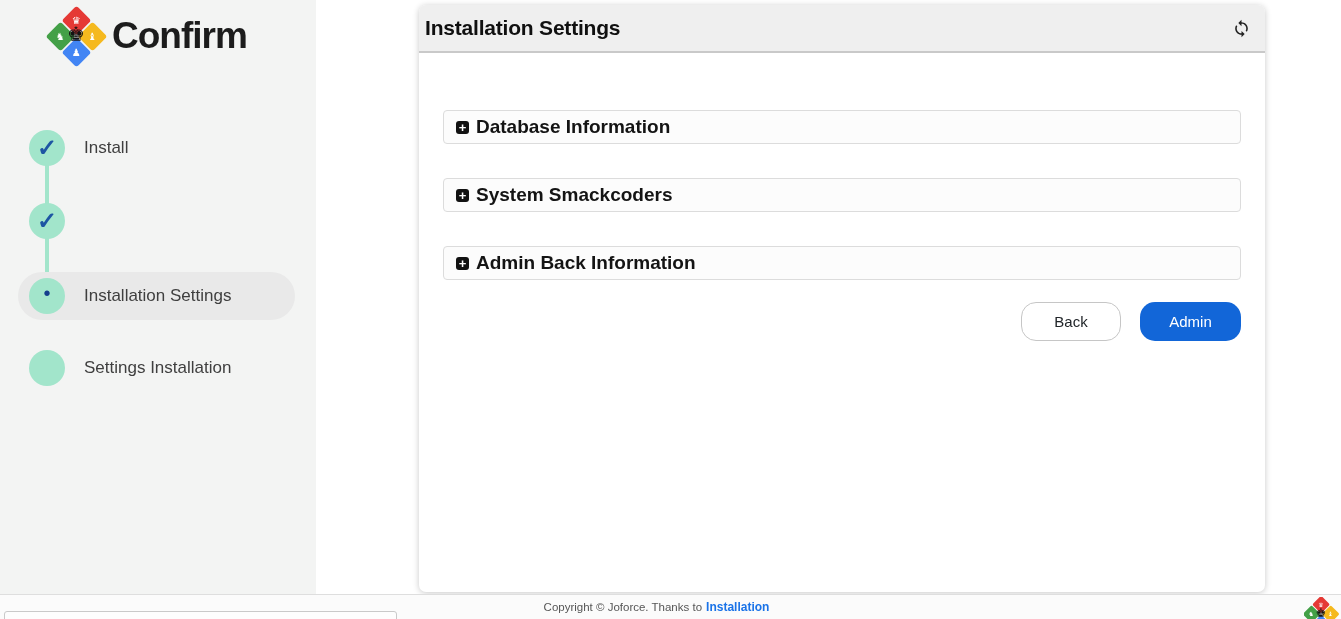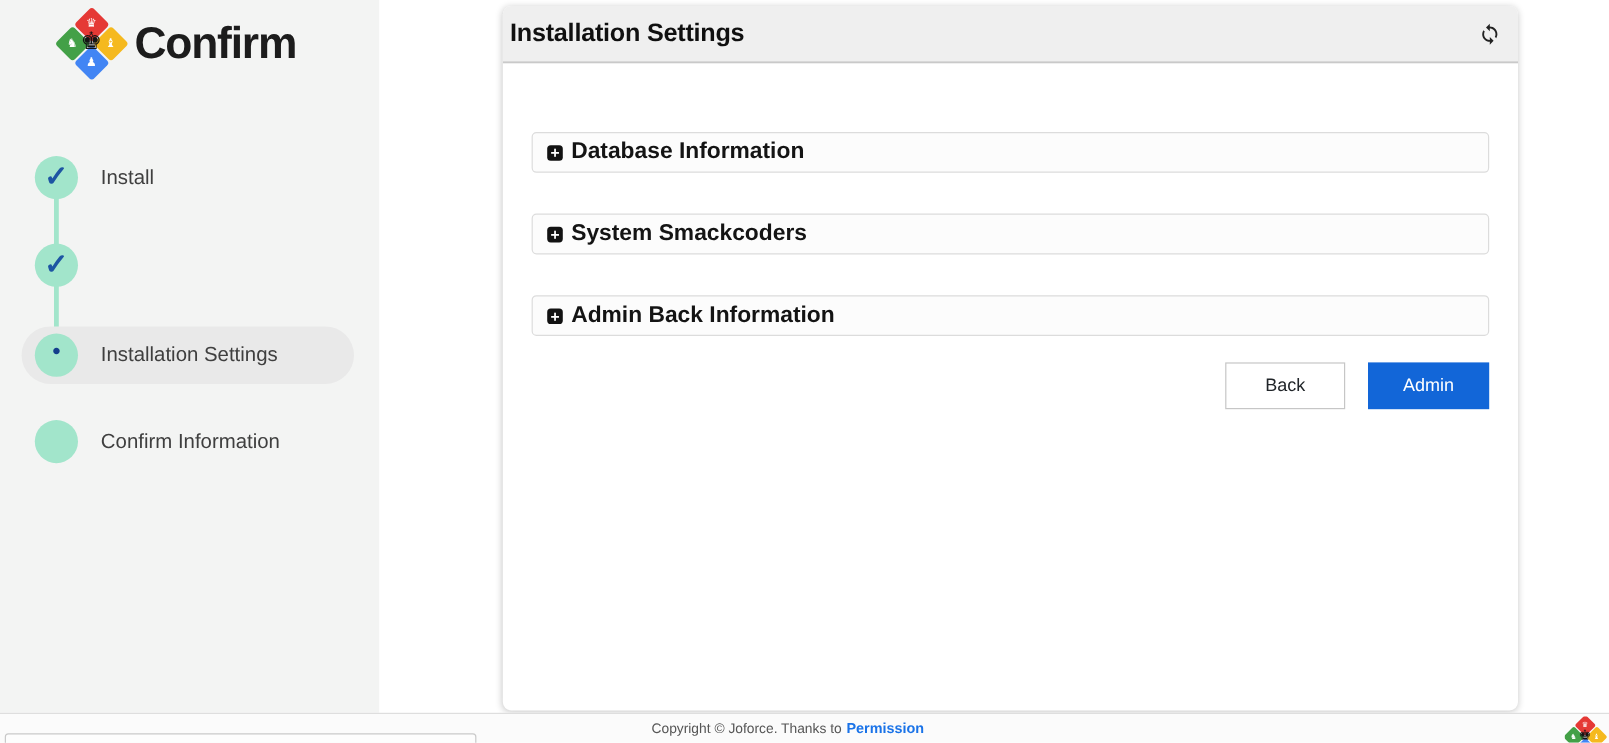--- a/index.html
+++ b/index.html
@@ -45,21 +45,21 @@
   .section-row { margin:0 24px; height:34px; border:1px solid #dcdcdc; border-radius:4px; background:#fcfcfc;
                  display:flex; align-items:center; padding-left:12px; gap:7px; cursor:pointer; }
   .section-row.first { margin-top:57px; }
   .section-row + .section-row { margin-top:34px; }
   .plus-square { width:13px; height:13px; background:#121212; border-radius:3px; color:#fff;
                  display:flex; align-items:center; justify-content:center;
                  font-size:13px; font-weight:700; line-height:1; flex:0 0 auto; }
   .section-label { font-size:19px; font-weight:700; color:#141414; }
 
   .btn-row { margin:22px 24px 0 0; display:flex; justify-content:flex-end; gap:19px; }
-  .btn { height:39px; border-radius:0; font-size:15px; font-family:inherit; cursor:pointer; }
+  .btn { height:39px; border-radius:15px; font-size:15px; font-family:inherit; cursor:pointer; }
   .btn-back { width:100px; background:#fff; border:1px solid #c6c6c6; color:#212529; }
   .btn-next { width:101px; background:#1266d8; border:none; color:#fff; }
 
   
   .footer { position:absolute; left:0; top:594px; width:1341px; height:25px; background:#fbfbfb;
             border-top:1px solid #dedede; text-align:center; line-height:24px; padding-right:28px;
             font-size:11.5px; color:#565656; }
   .footer a { color:#1a73e8; font-weight:700; font-size:12px; text-decoration:none; margin-left:4px; }
 
   .status-tooltip { position:absolute; left:4px; top:611px; width:393px; height:14px;
@@ -100,21 +100,21 @@
 
   <div class="step-row active" style="top:272px;">
     <span class="step-circle">
       <span class="dot-glyph">•</span>
     </span>
     <span class="step-label">Installation Settings</span>
   </div>
 
   <div class="step-row" style="top:344px;">
     <span class="step-circle"></span>
-    <span class="step-label">Confirm Information</span>
+    <span class="step-label">Settings Installation</span>
   </div>
 </div>
 
 <div class="card">
   <div class="card-header">
     <span class="card-title">Installation Settings</span>
     <button class="refresh-btn">
       <svg width="19" height="19" viewBox="0 0 24 24">
         <path fill="#222" d="M12 4V1L8 5l4 4V6c3.31 0 6 2.69 6 6 0 1.01-.25 1.97-.7 2.8l1.46 1.46A7.93 7.93 0 0 0 20 12c0-4.42-3.58-8-8-8zm0 14c-3.31 0-6-2.69-6-6 0-1.01.25-1.97.7-2.8L5.24 7.74A7.93 7.93 0 0 0 4 12c0 4.42 3.58 8 8 8v3l4-4-4-4v3z"></path>
       </svg>
@@ -136,21 +136,21 @@
     <span class="section-label">Admin Back Information</span>
   </div>
 
   <div class="btn-row">
     <button class="btn btn-back">Back</button>
     <button class="btn btn-next">Admin</button>
   </div>
 </div>
 
 <div class="footer">
-  <span>Copyright © Joforce. Thanks to</span><a href="#">Permission</a>
+  <span>Copyright © Joforce. Thanks to</span><a href="#">Installation</a>
 </div>
 
 <div class="status-tooltip"></div>
 
 <div class="favicon-wrap">
   <span class="jf-diamond">
     <i class="d-top"></i><i class="d-left"></i><i class="d-right"></i><i class="d-bottom"></i>
     <b class="d-center">♚</b>
   </span>
 </div>

